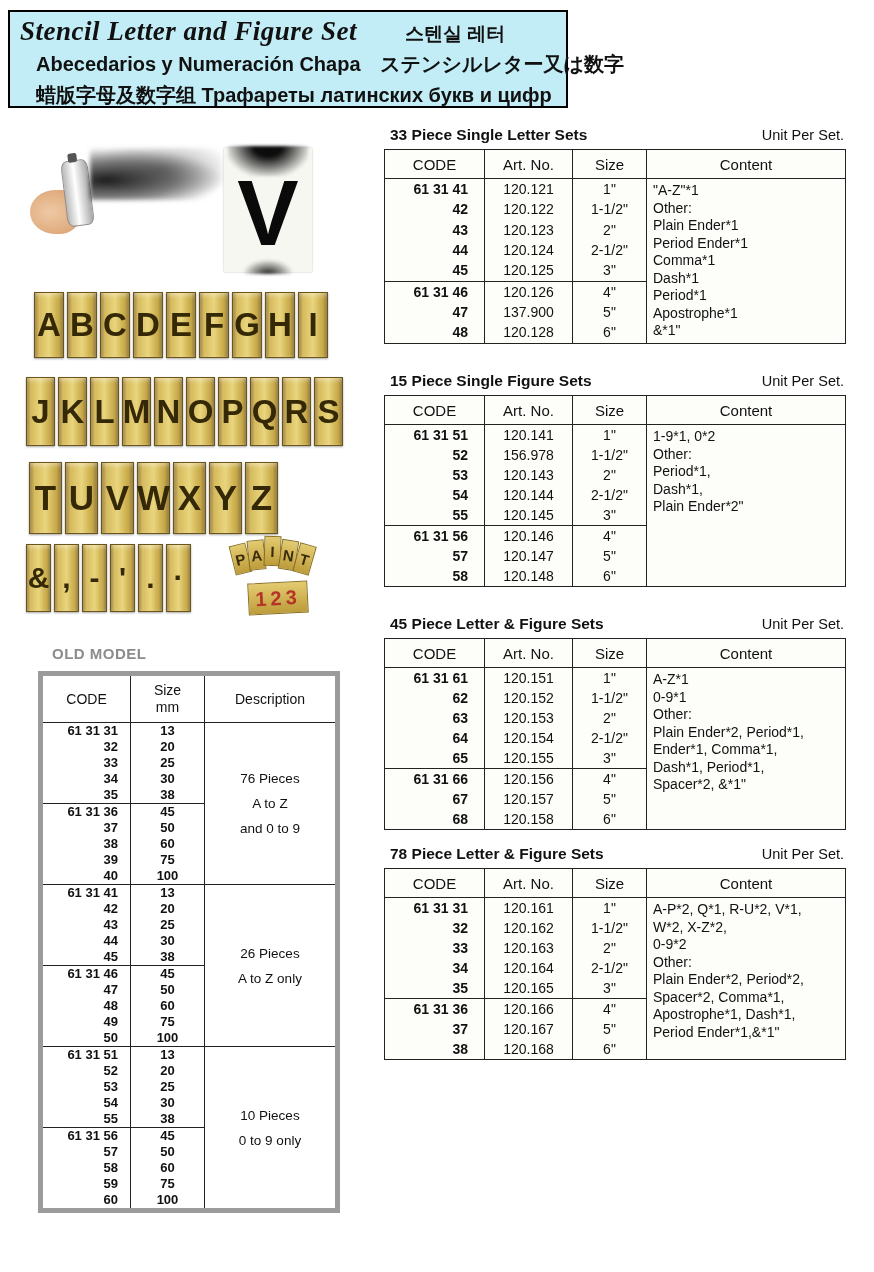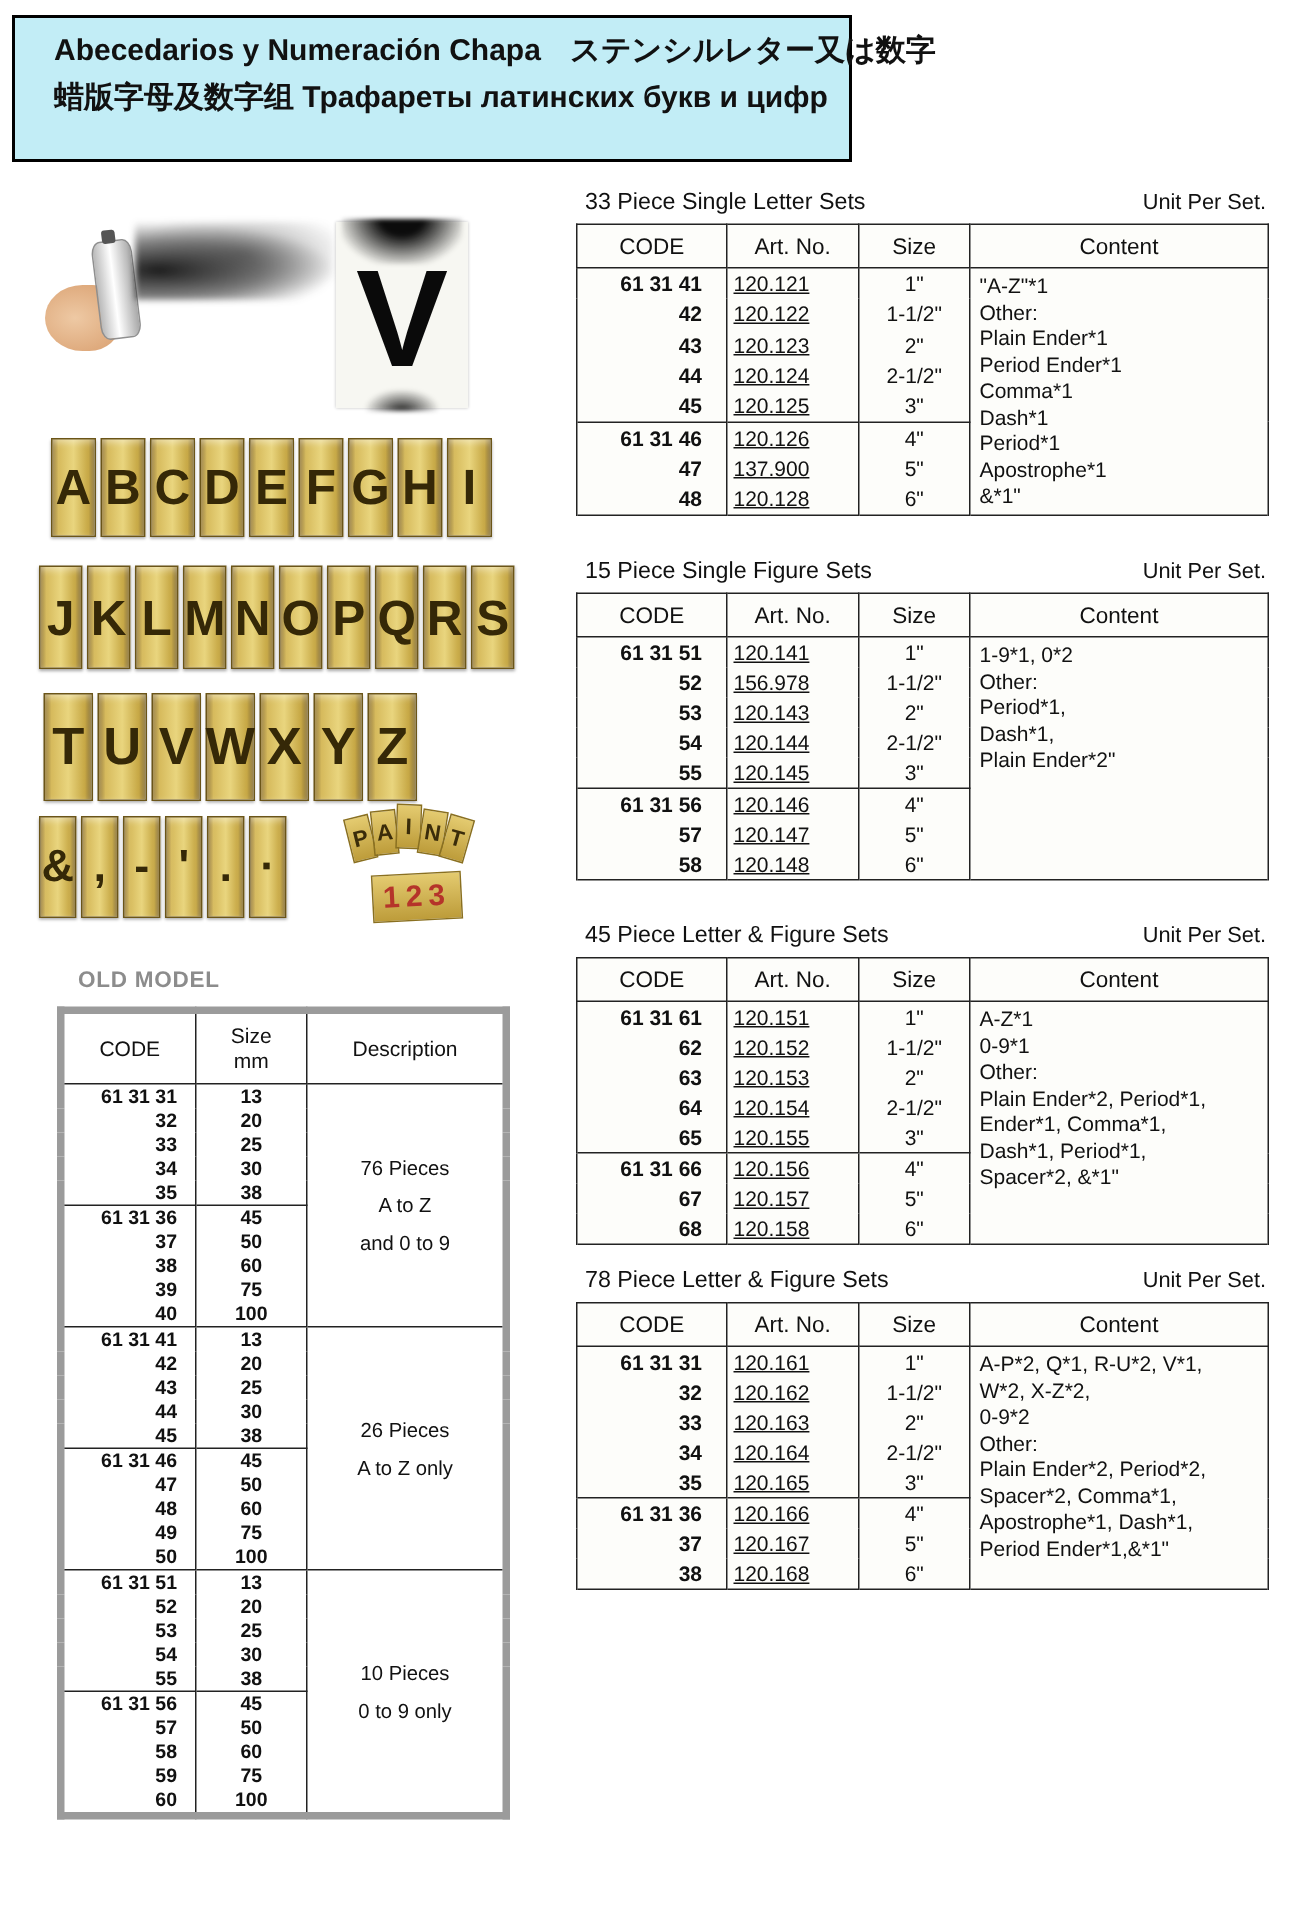--- a/index.html
+++ b/index.html
@@ -95,41 +95,45 @@
   .om tr.gstart td { border-top:1px solid #222; }
   .om td.c-code { font-weight:bold; text-align:right; padding-right:12px; }
   .om td.c-size { font-weight:bold; text-align:center; }
   .om td.c-desc { text-align:center; font-weight:normal; font-size:13.5px;
     line-height:25px; border-top:1px solid #222; }
 
   
   .rtable { position:absolute; left:384px; width:462px; }
   .rthead { display:flex; justify-content:space-between; align-items:baseline;
     padding:0 2px 5px 6px; }
-  .rtitle { font-weight:normal; font-size:15.5px; }
+  .rtitle { font-weight:bold; font-size:15.5px; }
   .runit { font-size:14.5px; }
   table.spec { border-collapse:collapse; width:100%; table-layout:fixed;
     border:1px solid #222; background:#fdfdfa; }
   .spec th { border:1px solid #222; font-size:15px; font-weight:normal;
     height:26px; text-align:center; vertical-align:middle; }
   .spec td { border-left:1px solid #222; border-right:1px solid #222;
     height:20px; padding:0 4px; font-size:14px; vertical-align:middle; }
   .spec tr.gstart td { border-top:1px solid #222; }
   .spec td.c-code { font-weight:bold; text-align:right; padding-right:16px; }
-  .spec td.c-art { text-align:left;text-decoration:underline; }
+  .spec td.c-art { text-align:center; }
   .spec td.c-size { text-align:center; }
   .spec td.c-content { vertical-align:top; padding:3px 6px; }
   .spec td.c-content div { line-height:17.5px; font-size:14px; }
 </style>
 </head>
 <body>
 
 <div class="page">
 
   <div class="title-box">
+    <div class="title-row">
+      <span class="title-en">Stencil Letter and Figure Set</span>
+      <span class="title-ko">스텐실 레터</span>
+    </div>
     <div class="subtitle">
       <span>Abecedarios y Numeración Chapa</span>
       <span class="sub-ja">ステンシルレター又は数字</span>
     </div>
     <div class="subtitle">蜡版字母及数字组 Трафареты латинских букв и цифр</div>
   </div>
 
   <div class="spray-scene">
     <div class="hand"></div>
     <div class="can">

